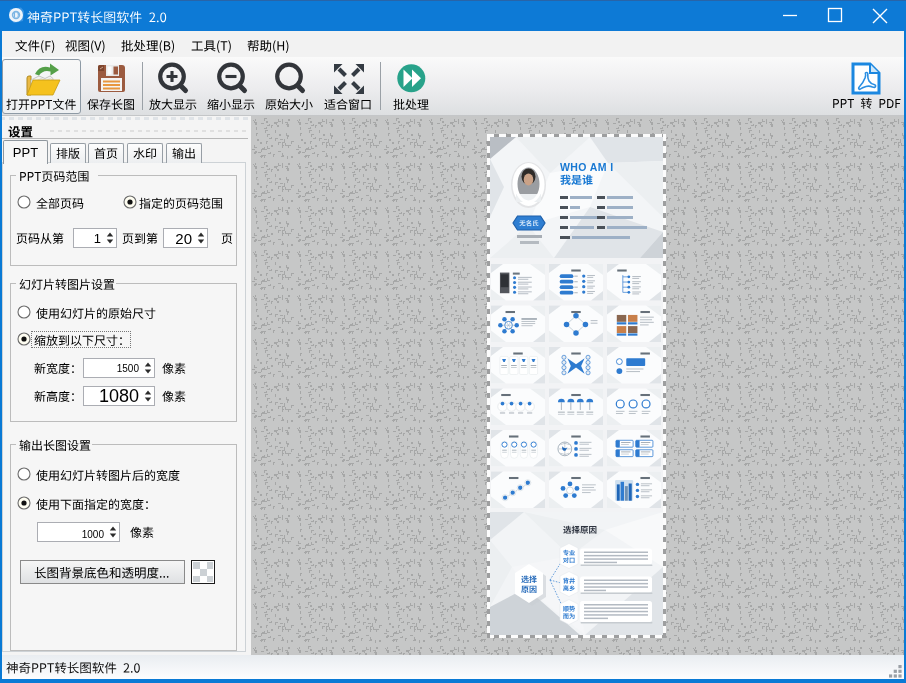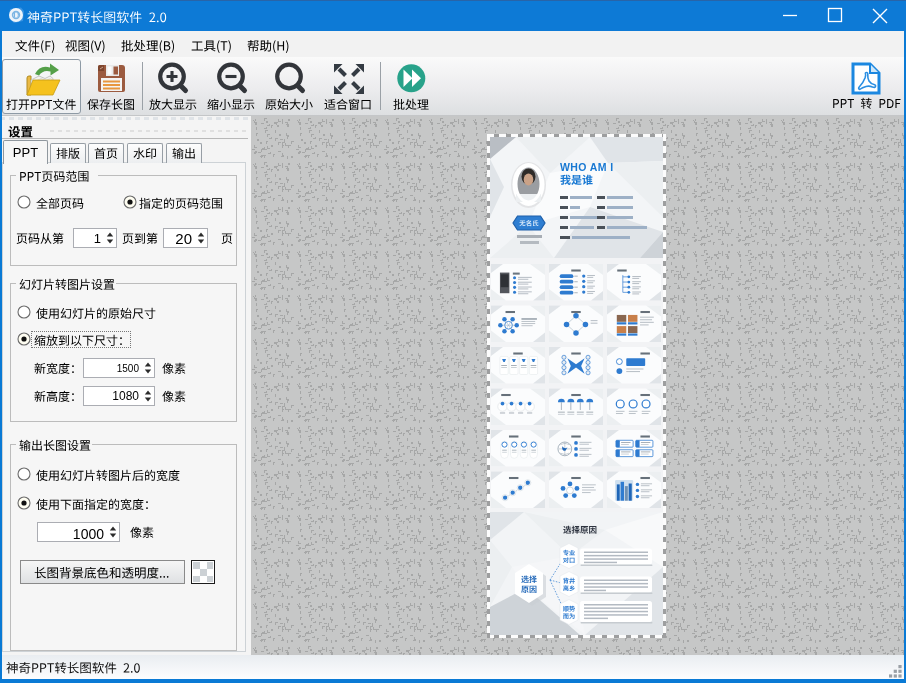--- a/index.html
+++ b/index.html
@@ -395,21 +395,21 @@
     </svg>
     <svg style="position:absolute;left:34.0px;top:386.9px" width="49.5" height="17.4">
       <g fill="#000000" transform="translate(0,13.92) scale(0.012000,-0.012000)">
         <use href="#q4d"></use>
         <use href="#q52" x="1000"></use>
         <use href="#q4f" x="2000"></use>
         <use href="#q4c" x="3000"></use>
       </g>
     </svg>
     <div class="abs" style="left:83px;top:386px;width:72px;height:20px;background:#fff;border:1px solid #abadb3"></div>
-    <div class="abs num" style="left:83px;top:386px;width:56px;height:20px;display:flex;align-items:center;justify-content:flex-end;font-size:12px">1080</div>
+    <div class="abs num" style="left:83px;top:386px;width:56px;height:20px;display:flex;align-items:center;justify-content:flex-end;font-size:18px">1080</div>
     <svg class="abs" style="left:142px;top:386px" width="12" height="20">
 <path d="M6 4.4 l3.2 4 h-6.4 Z" fill="#2b2b2b"></path>
 <path d="M6 15.6 l3.2 -4 h-6.4 Z" fill="#2b2b2b"></path>
     </svg>
     <svg style="position:absolute;left:162.0px;top:386.9px" width="25.5" height="17.4">
       <g fill="#000000" transform="translate(0,13.92) scale(0.012000,-0.012000)">
         <use href="#q50"></use>
         <use href="#q51" x="1000"></use>
       </g>
     </svg>
@@ -456,21 +456,21 @@
         <use href="#q54" x="3000"></use>
         <use href="#q3b" x="4000"></use>
         <use href="#q3c" x="5000"></use>
         <use href="#q3d" x="6000"></use>
         <use href="#q4e" x="7000"></use>
         <use href="#q4f" x="8000"></use>
         <use href="#q4c" x="9000"></use>
       </g>
     </svg>
     <div class="abs" style="left:37px;top:522px;width:83px;height:20px;background:#fff;border:1px solid #abadb3"></div>
-    <div class="abs num" style="left:37px;top:522px;width:67px;height:24px;display:flex;align-items:center;justify-content:flex-end;font-size:14px">1000</div>
+    <div class="abs num" style="left:37px;top:522px;width:67px;height:24px;display:flex;align-items:center;justify-content:flex-end;font-size:10px">1000</div>
     <svg class="abs" style="left:107px;top:522px" width="12" height="20">
 <path d="M6 4.4 l3.2 4 h-6.4 Z" fill="#2b2b2b"></path>
 <path d="M6 15.6 l3.2 -4 h-6.4 Z" fill="#2b2b2b"></path>
     </svg>
     <svg style="position:absolute;left:130.0px;top:522.9px" width="25.5" height="17.4">
       <g fill="#000000" transform="translate(0,13.92) scale(0.012000,-0.012000)">
         <use href="#q50"></use>
         <use href="#q51" x="1000"></use>
       </g>
     </svg>

